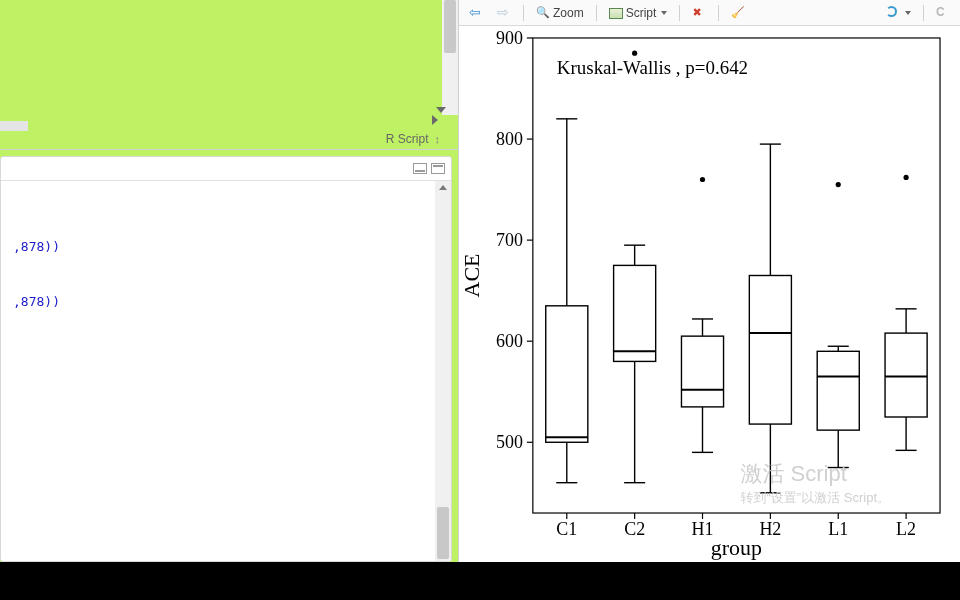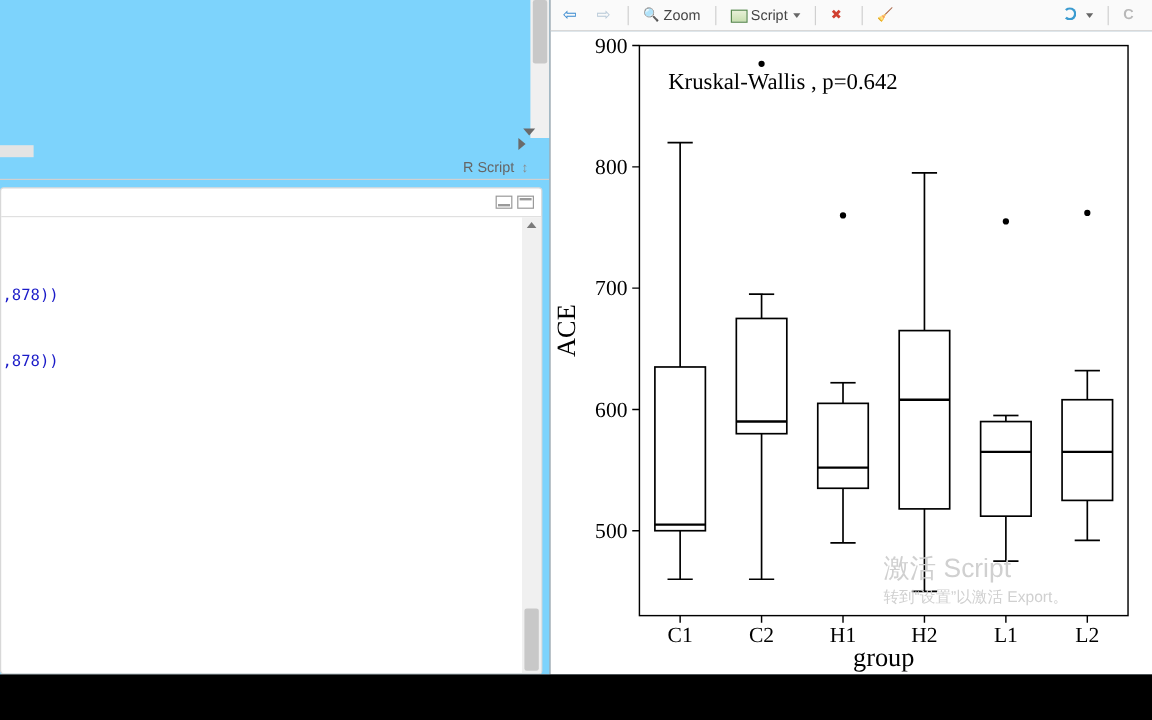--- a/index.html
+++ b/index.html
@@ -1,18 +1,18 @@
 <!DOCTYPE html>
 <html><head>
 <meta charset="utf-8">
 <style>
   * { box-sizing: border-box; margin: 0; padding: 0; }
   html, body { width: 960px; height: 600px; font-family: "Segoe UI", Arial, sans-serif; font-size: 12px; background: #fff; overflow: hidden; }
   .app { display: flex; width: 960px; height: 562px; background: #fff; }
-  .left-col { width: 458px; height: 100%; position: relative; background: #7dd3fc; display: flex; flex-direction: column; }
+  .left-col { width: 458px; height: 100%; position: relative; background: #bef264; display: flex; flex-direction: column; }
   .right-col { flex: 1; height: 100%; position: relative; background: #0c4a6e; border-left: 1px solid #d0d0d0; display: flex; flex-direction: column; }
   .bottom-black { position: absolute; left: 0; top: 562px; width: 960px; height: 38px; background: #000; }
 
   
   .editor-upper { height: 150px; position: relative; border-bottom: 1px solid #d0d0d0; }
   .editor-upper .vscroll { position: absolute; right: 0; top: 0; width: 16px; height: 115px; background: #f0f0f0; }
   .editor-upper .vscroll .thumb { position: absolute; left: 2px; top: 0; width: 12px; height: 53px; background: #c8c8c8; border-radius: 2px; }
 
   
   .collapse-strip { position: absolute; left: 0; bottom: 20px; height: 14px; width: 100%; }
@@ -23,21 +23,21 @@
   .filetype-bar { position: absolute; bottom: 0; right: 0; height: 20px; display: flex; align-items: center; gap: 4px; padding-right: 18px; color: #666; }
   .filetype-bar .updown::before { content: "\2195"; color: #888; font-size: 11px; margin-left: 2px; }
 
   
   .console-wrap { flex: 1; position: relative; border: 1px solid #d8d8d8; margin: 6px 6px 0 0; border-radius: 3px; background: #fff; }
   .console-toolbar { height: 24px; border-bottom: 1px solid #e0e0e0; display: flex; justify-content: flex-end; align-items: center; gap: 4px; padding-right: 6px; }
   .win-icon { width: 14px; height: 11px; border: 1px solid #9a9a9a; background: #fff; position: relative; }
   .win-icon.min::after { content: ""; position: absolute; left: 1px; right: 1px; bottom: 1px; height: 2px; background: #9a9a9a; }
   .win-icon.max::after { content: ""; position: absolute; left: 1px; right: 1px; top: 1px; height: 2px; background: #9a9a9a; }
   .console-body { position: relative; height: calc(100% - 24px); font-family: Consolas, monospace; font-size: 13px; color: #1b1bc8; padding-top: 58px; }
-  .console-line { padding-left: 1px; white-space: pre; }
+  .console-line { padding-left: 12px; white-space: pre; }
   .console-vscroll { position: absolute; right: 0; top: 0; width: 16px; height: 100%; background: #f0f0f0; }
   .console-vscroll .thumb { position: absolute; left: 2px; bottom: 2px; width: 12px; height: 52px; background: #c8c8c8; border-radius: 2px; }
   .console-vscroll .tri-up { position: absolute; left: 4px; top: 4px; width: 0; height: 0; border-left: 4px solid transparent; border-right: 4px solid transparent; border-bottom: 5px solid #7a7a7a; }
   .blank-row { height: 40px; }
 
   
   .plot-toolbar { height: 26px; border-bottom: 1px solid #d8d8d8; display: flex; align-items: center; gap: 6px; padding: 0 6px; background: #fafafa; color: #444; }
   .tb-sep { width: 1px; height: 16px; background: #d0d0d0; margin: 0 2px; }
   .tb-btn { display: flex; align-items: center; gap: 3px; padding: 2px 4px; cursor: pointer; border-radius: 2px; }
   .ic { width: 14px; height: 14px; display: inline-block; position: relative; }
@@ -208,19 +208,19 @@
           <line x1="426.92" y1="351.27659574468083" x2="469.08" y2="351.27659574468083" class="median"></line>
           <circle cx="448" cy="151.7617021276596" r="2.6" class="outlier"></circle>
           <line x1="448" y1="488" x2="448" y2="494" class="axis-line"></line>
           <text x="448" y="510" text-anchor="middle" class="tick-label">L2</text>
           <text x="278" y="530" text-anchor="middle" class="axis-title">group</text>
           <text x="20" y="250" text-anchor="middle" class="axis-title" transform="rotate(-90 20 250)">ACE</text>
           <text x="98" y="48" class="annot">Kruskal-Wallis , p=0.642</text>
         </svg>
       <div class="watermark">
         <div class="l1">激活 Script</div>
-        <div class="l2">转到“设置”以激活 Export。</div>
+        <div class="l2">转到“设置”以激活 Script。</div>
       </div>
     </div>
   </div>
 </div>
 
 <div class="bottom-black"></div>
 
 </body></html>

